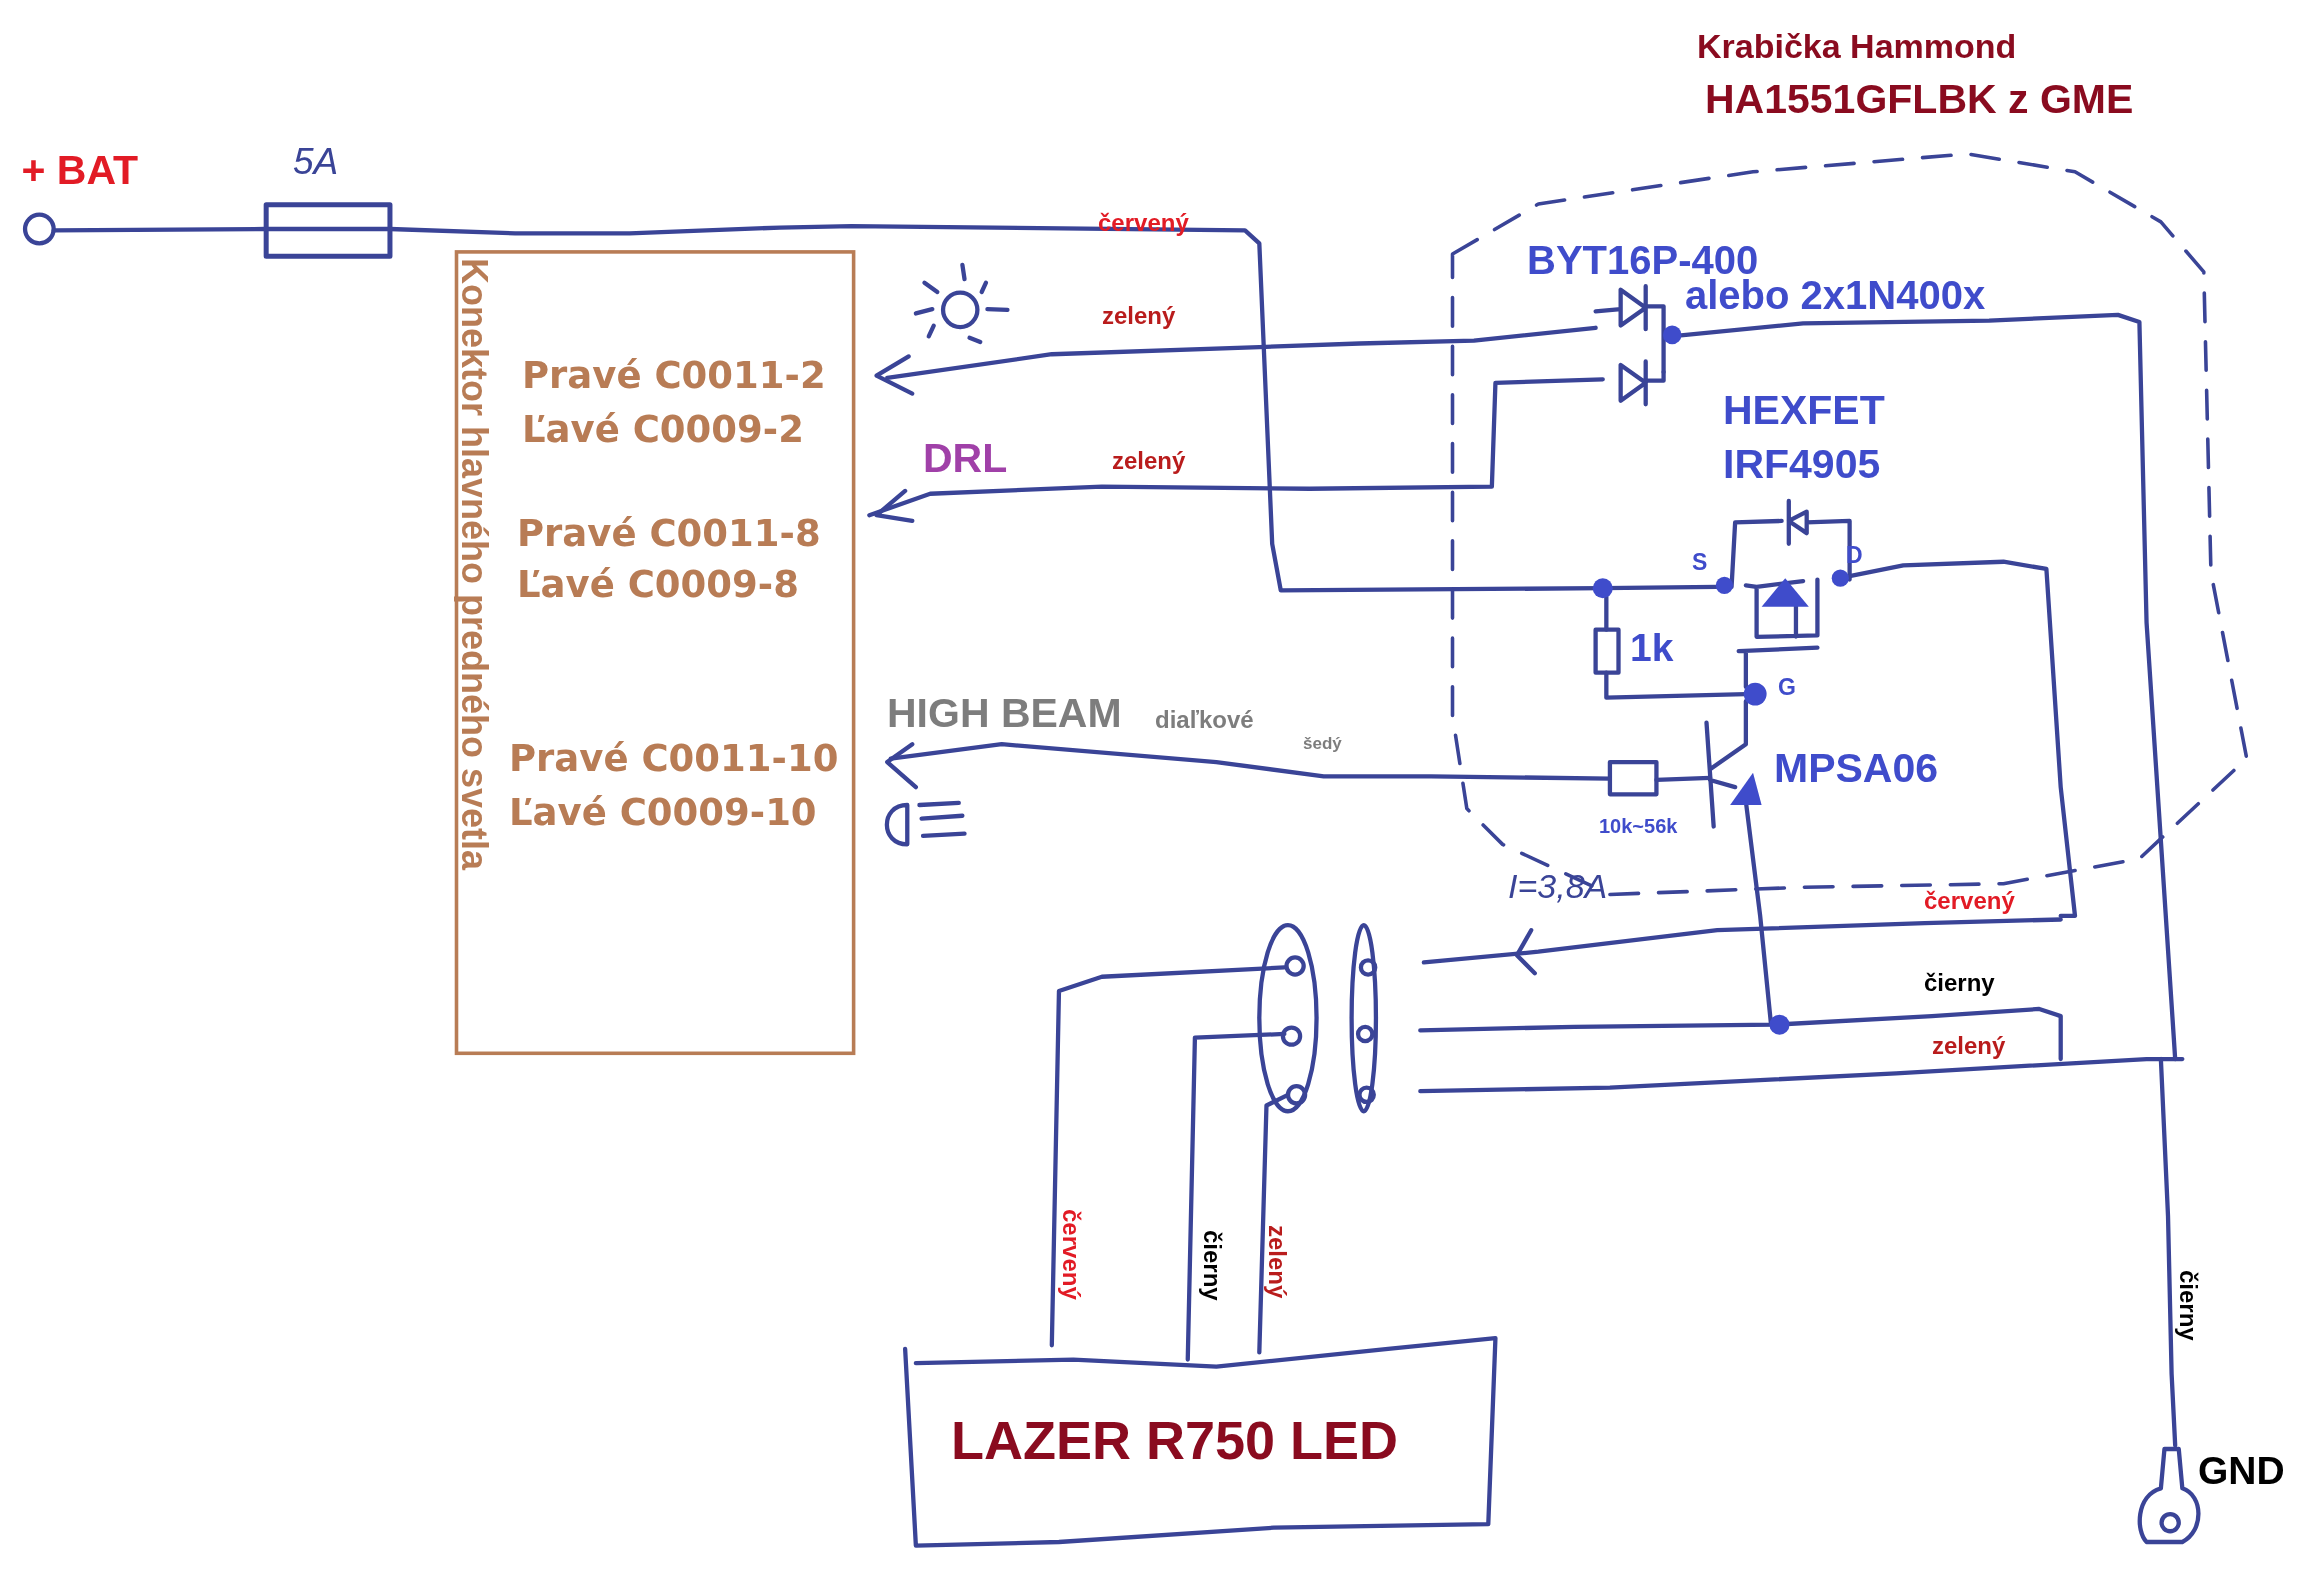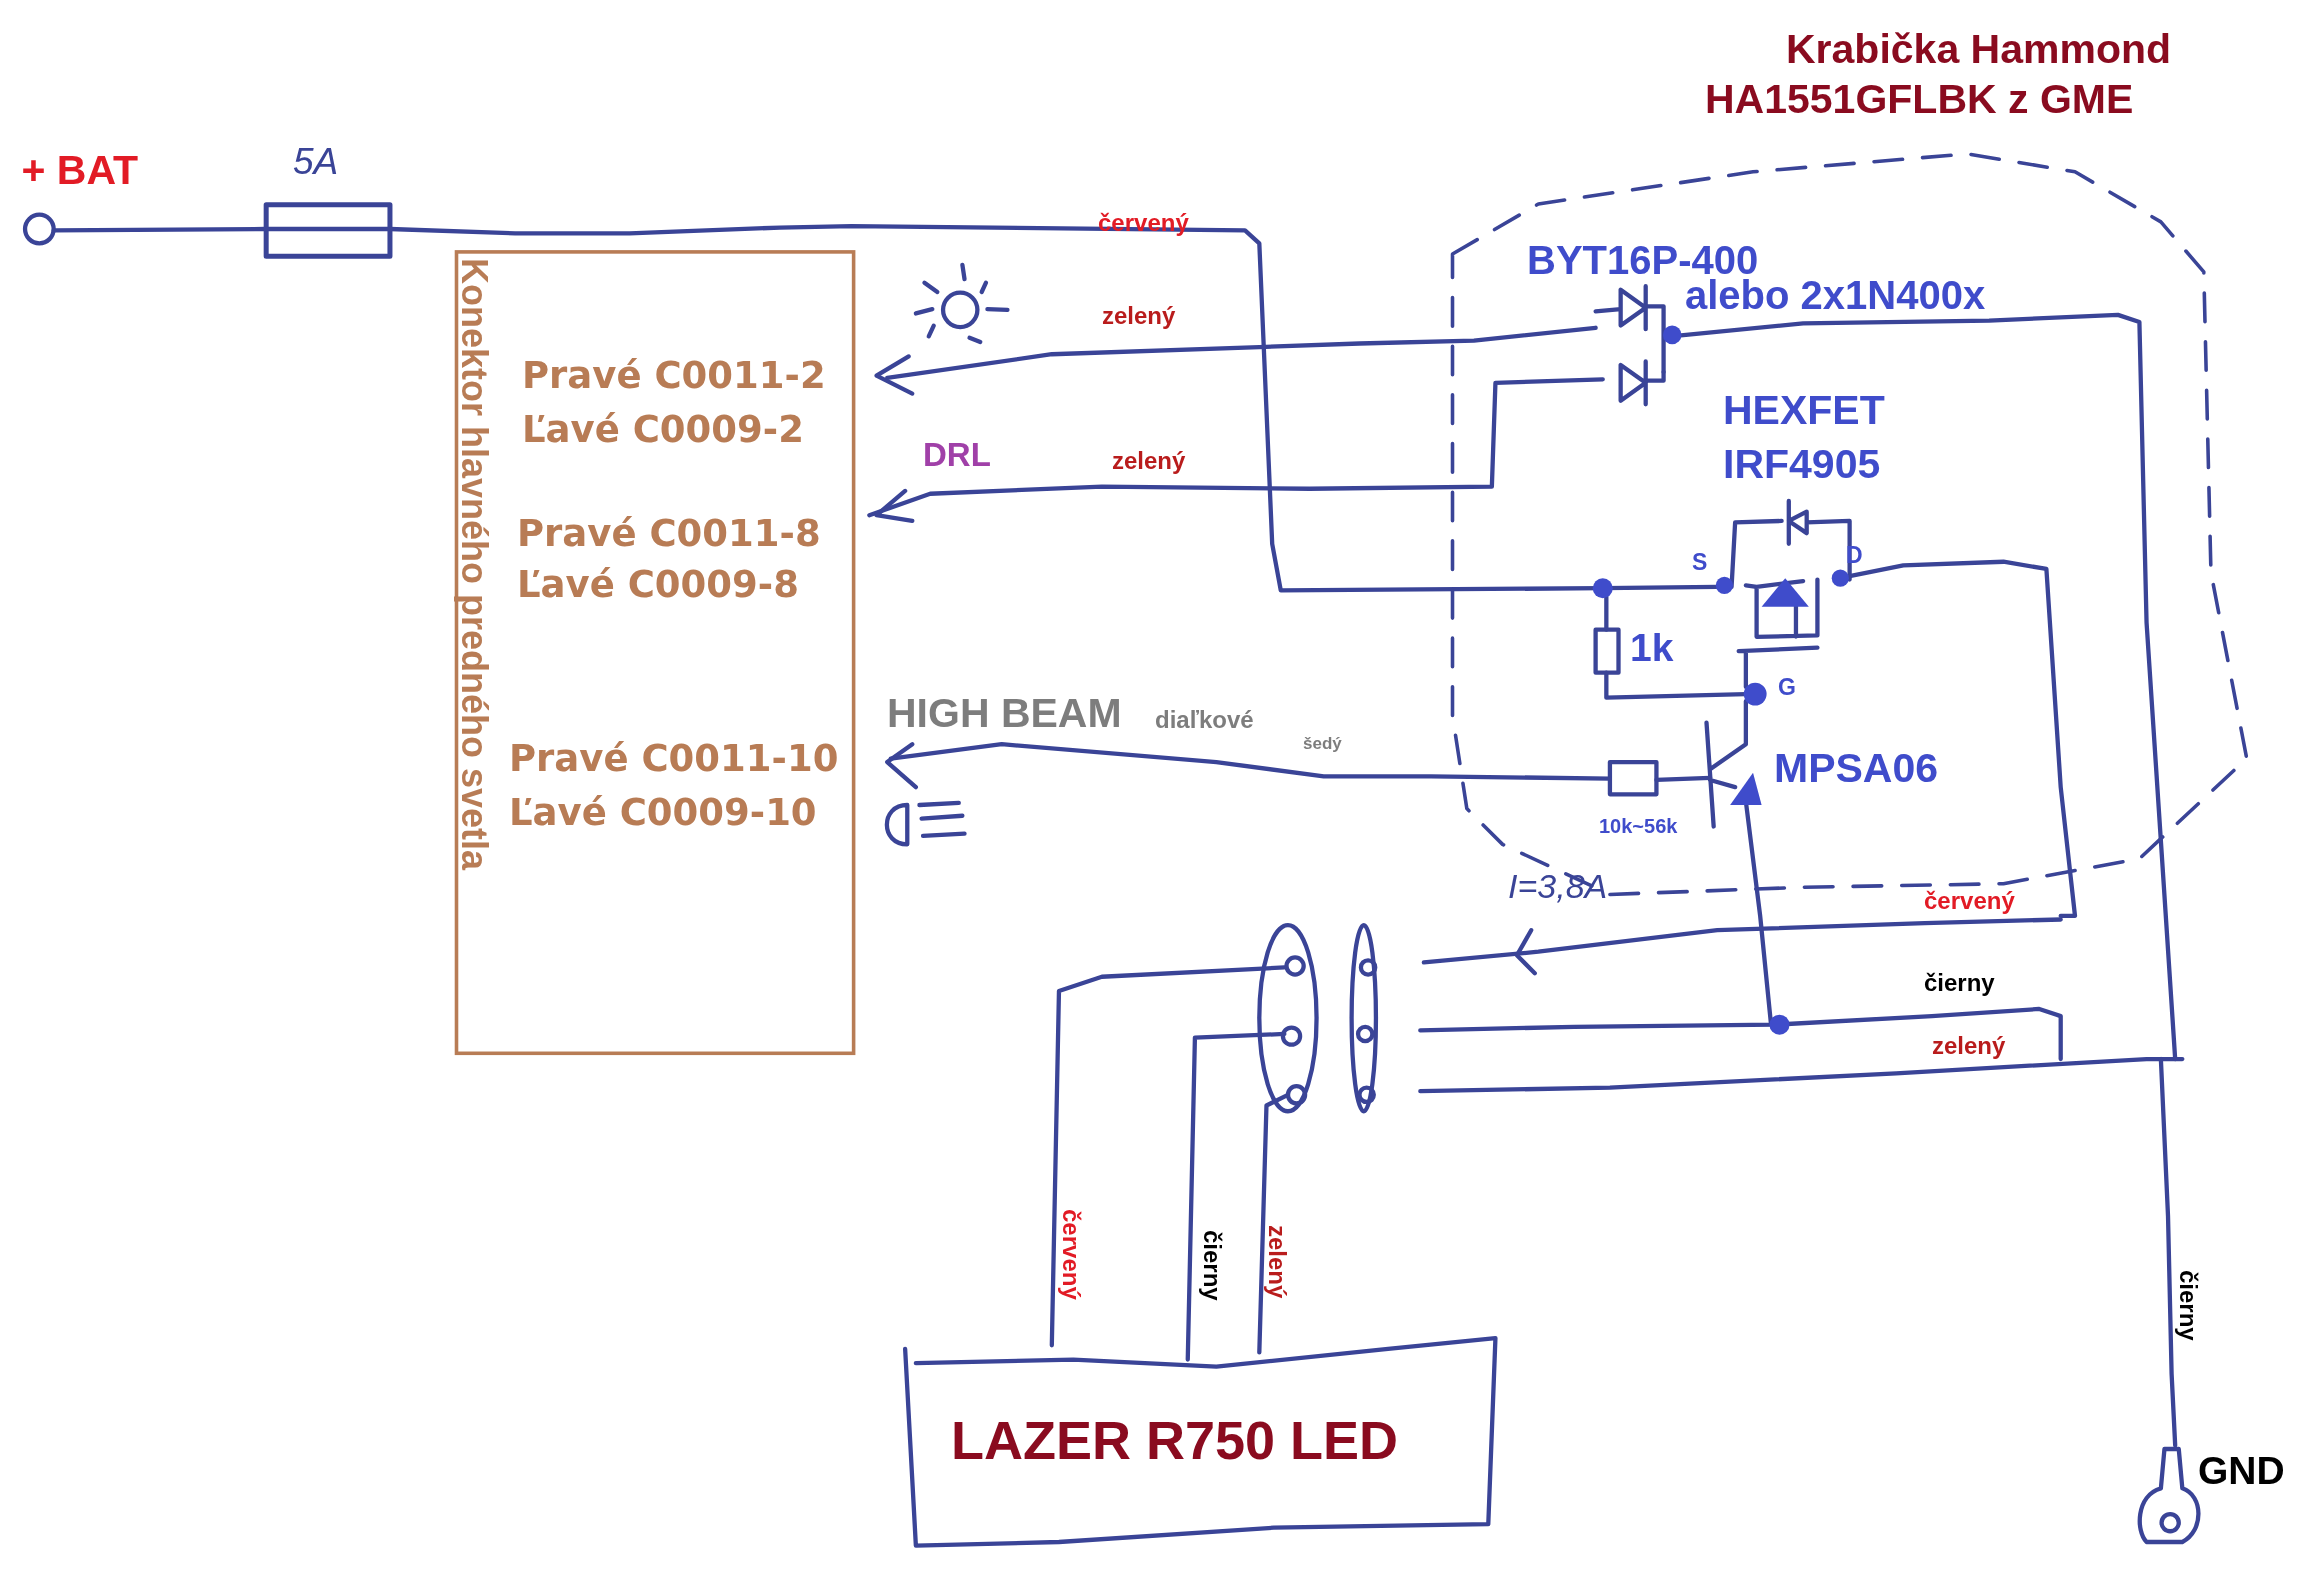--- a/index.html
+++ b/index.html
@@ -88,37 +88,37 @@
     <circle cx="2410" cy="818" r="12"></circle>
     <circle cx="2572" cy="808" r="12"></circle>
     <circle cx="2453" cy="970" r="16"></circle>
     <circle cx="2487" cy="1432" r="14"></circle>
     <polygon points="2495,808 2462,848 2528,848"></polygon>
     <polygon points="2450,1080 2418,1125 2462,1125"></polygon>
   </g>
   <rect x="638" y="352" width="555" height="1120" fill="none" stroke="#b87c55" stroke-width="5"></rect>
 </svg>
 
-<div class="lbl maroon" style="left:1786px;top:29px;font-size:41px;">Krabička Hammond</div>
+<div class="lbl maroon" style="left:1697px;top:29px;font-size:34px;">Krabička Hammond</div>
 <div class="lbl maroon" style="left:1697px;top:79px;font-size:41px;margin-left:8px;">HA1551GFLBK z GME</div>
 
 <div class="lbl red" style="left:21.5px;top:150px;font-size:41px;">+ BAT</div>
 <div class="lbl blue" style="left:293px;top:143px;font-size:37px;font-weight:normal;color:#3a4497;font-style:italic;">5A</div>
 
 <div class="lbl brown vert" style="left:456px;top:258px;font-size:36px;">Konektor hlavného predného svetla</div>
 <div class="lbl brown conn-text" style="left:522px;top:336px;font-size:37px;">Pravé C0011-2</div>
 <div class="lbl brown conn-text" style="left:522px;top:390px;font-size:37px;">Ľavé C0009-2</div>
 <div class="lbl brown conn-text" style="left:517px;top:494px;font-size:37px;">Pravé C0011-8</div>
 <div class="lbl brown conn-text" style="left:517px;top:545px;font-size:37px;">Ľavé C0009-8</div>
 <div class="lbl brown conn-text" style="left:509px;top:719px;font-size:37px;">Pravé C0011-10</div>
 <div class="lbl brown conn-text" style="left:509px;top:773px;font-size:37px;">Ľavé C0009-10</div>
 
 <div class="lbl red" style="left:1098px;top:211px;font-size:24px;">červený</div>
 <div class="lbl green" style="left:1102px;top:304px;font-size:24px;">zelený</div>
-<div class="lbl purple" style="left:923px;top:438px;font-size:33px;">DRL</div>
+<div class="lbl purple" style="left:923px;top:438px;font-size:41px;">DRL</div>
 <div class="lbl green" style="left:1112px;top:449px;font-size:24px;">zelený</div>
 <div class="lbl grey" style="left:887px;top:693px;font-size:41px;">HIGH BEAM</div>
 <div class="lbl grey" style="left:1155px;top:708px;font-size:24px;">diaľkové</div>
 <div class="lbl grey" style="left:1303px;top:735px;font-size:17px;">šedý</div>
 
 <div class="lbl blue" style="left:1527px;top:240px;font-size:40px;">BYT16P-400</div>
 <div class="lbl blue" style="left:1685px;top:275px;font-size:40px;">alebo 2x1N400x</div>
 <div class="lbl blue" style="left:1723px;top:390px;font-size:41px;">HEXFET</div>
 <div class="lbl blue" style="left:1723px;top:444px;font-size:41px;">IRF4905</div>
 <div class="lbl blue" style="left:1692px;top:551px;font-size:23px;">S</div>

